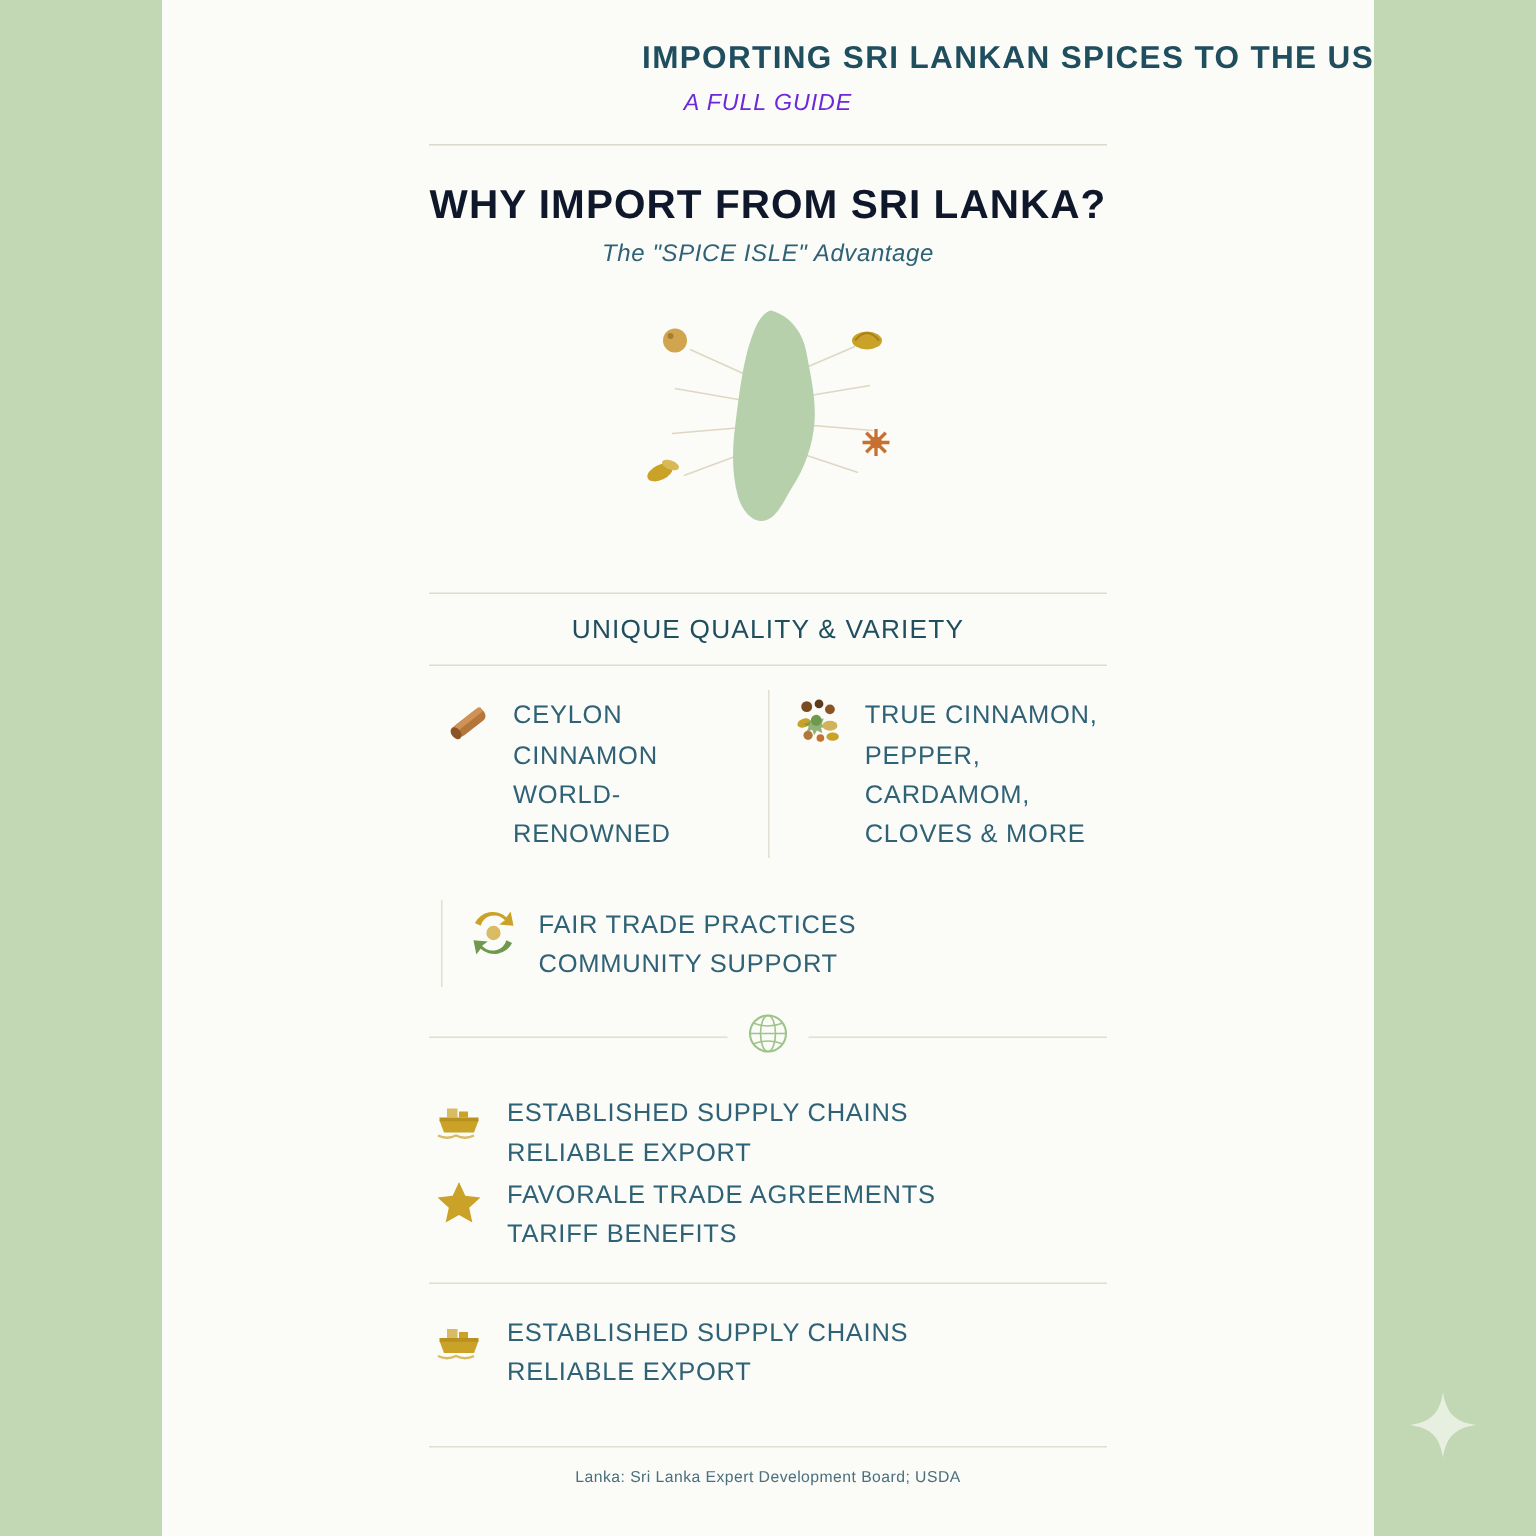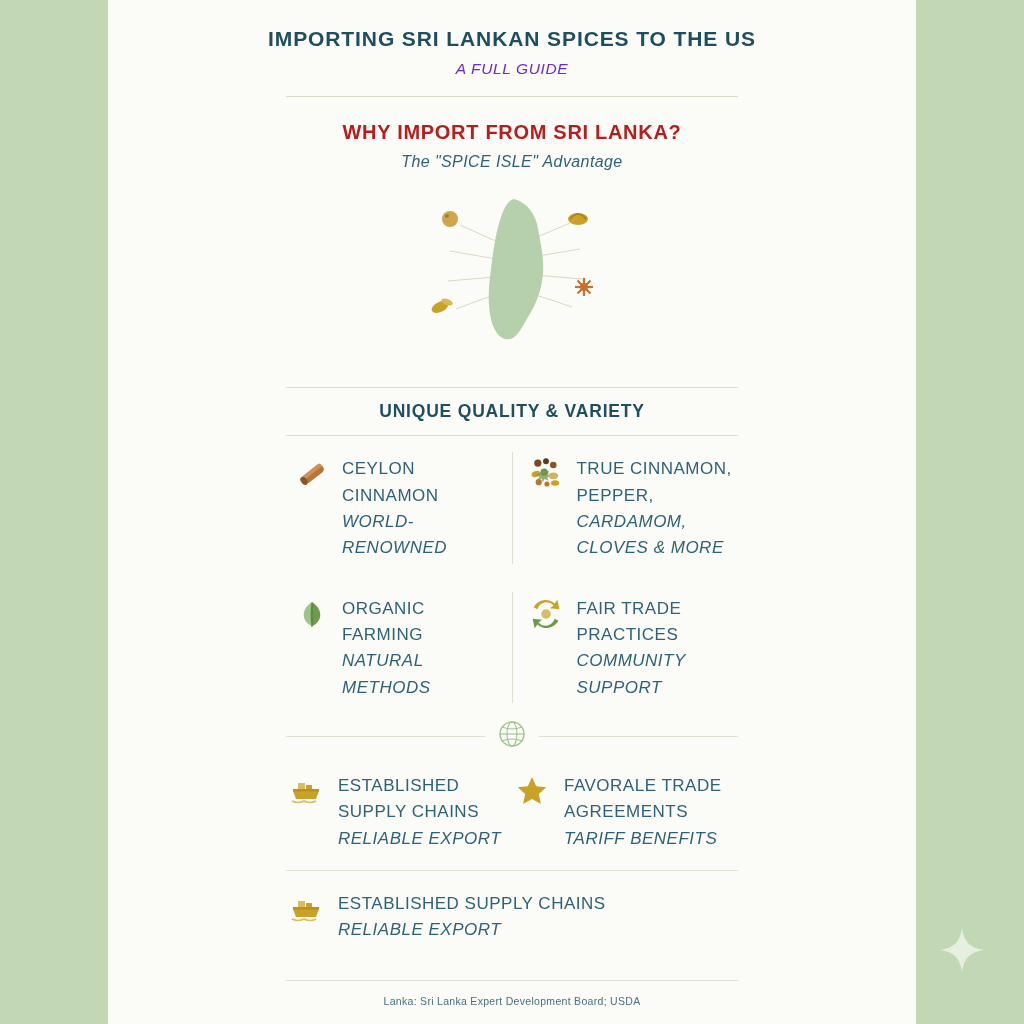--- a/index.html
+++ b/index.html
@@ -51,20 +51,21 @@
     padding-top: 26px;
     text-align: center;
   }
   .main-title {
     font-size: 21px;
     letter-spacing: 0.9px;
     color: #1f4e5f;
     font-weight: bold;
     text-transform: uppercase;
     line-height: 1.25;
+    text-align: right;
   }
   .subtitle {
     margin-top: 8px;
     font-size: 15.5px;
     font-style: italic;
     color: #6d28d9;
     letter-spacing: 0.6px;
     text-transform: uppercase;
   }
   .rule {
@@ -72,23 +73,23 @@
     background: #ddd9c9;
     margin: 18px auto 0 auto;
     width: 452px;
   }
 
   .section-q {
     text-align: center;
     margin-top: 24px;
   }
   .q-title {
-    font-size: 20px;
+    font-size: 27px;
     font-weight: bold;
-    color: #b91c1c;
+    color: #0f172a;
     letter-spacing: 0.7px;
     text-transform: uppercase;
   }
   .q-sub {
     margin-top: 9px;
     font-size: 16px;
     font-style: italic;
     color: #2f6277;
     letter-spacing: 0.4px;
   }
@@ -112,21 +113,21 @@
   }
   .band-line {
     height: 1px;
     background: #e0ddd0;
     width: 452px;
     margin: 0 auto;
   }
   .band-title {
     text-align: center;
     font-size: 17.5px;
-    font-weight: bold;
+    font-weight: normal;
     color: #1f4e5f;
     letter-spacing: 0.8px;
     text-transform: uppercase;
     padding: 13px 0 13px 0;
   }
 
   
   .feature-row {
     display: flex;
     width: 452px;
@@ -156,21 +157,21 @@
     justify-content: center;
   }
   .ftext {
     font-size: 17px;
     line-height: 1.55;
     color: #2f6277;
     letter-spacing: 0.5px;
     text-transform: uppercase;
     padding-top: 2px;
   }
-  .ftext .l2 { display: block; font-style: italic; }
+  .ftext .l2 { display: block; }
 
   .center-emblem {
     display: flex;
     align-items: center;
     justify-content: center;
     width: 452px;
     margin: 4px auto 0 auto;
   }
   .emb-line {
     flex: 1;
@@ -179,20 +180,21 @@
   }
   .emb-globe { padding: 0 12px; }
 
   
   .grid-row {
     display: flex;
     width: 452px;
     margin: 0 auto;
     padding: 18px 0;
     box-sizing: border-box;
+    flex-direction: column;
   }
   .grid-cell {
     flex: 1 1 50%;
     display: flex;
     align-items: flex-start;
     gap: 12px;
     padding-right: 10px;
     box-sizing: border-box;
   }
   .grid-row + .grid-div {
@@ -330,33 +332,20 @@
           <div class="ftext">
             <span>TRUE CINNAMON, PEPPER,</span>
             <span class="l2">CARDAMOM,</span>
             <span class="l2">CLOVES &amp; MORE</span>
           </div>
         </div>
       </div>
 
 
       <div class="feature-row">
-        <div class="feature-cell">
-          <div class="ficon">
-            <svg width="40" height="40" viewBox="0 0 40 40">
-              <path d="M20 32 C10 28 8 16 20 8 C22 18 22 26 20 32 Z" fill="#9dc48a"></path>
-              <path d="M20 32 C30 28 32 16 20 8 C18 18 18 26 20 32 Z" fill="#6f9a4e"></path>
-              <line x1="20" y1="9" x2="20" y2="33" stroke="#4f7a35" stroke-width="1"></line>
-            </svg>
-          </div>
-          <div class="ftext">
-            <span>ORGANIC FARMING</span>
-            <span class="l2">NATURAL METHODS</span>
-          </div>
-        </div>
         <div class="divider-v"></div>
         <div class="feature-cell">
           <div class="ficon">
             <svg width="42" height="42" viewBox="0 0 42 42">
               <path d="M8 14 a14 14 0 0 1 22 -4 l3 -4 2 10 -10 -1 4 -3 a10 10 0 0 0 -17 4 z" fill="#c9a227"></path>
               <path d="M34 28 a14 14 0 0 1 -22 4 l-3 4 -2 -10 10 1 -4 3 a10 10 0 0 0 17 -4 z" fill="#6f9a4e"></path>
               <circle cx="21" cy="21" r="5" fill="#d8bb63"></circle>
             </svg>
           </div>
           <div class="ftext">

